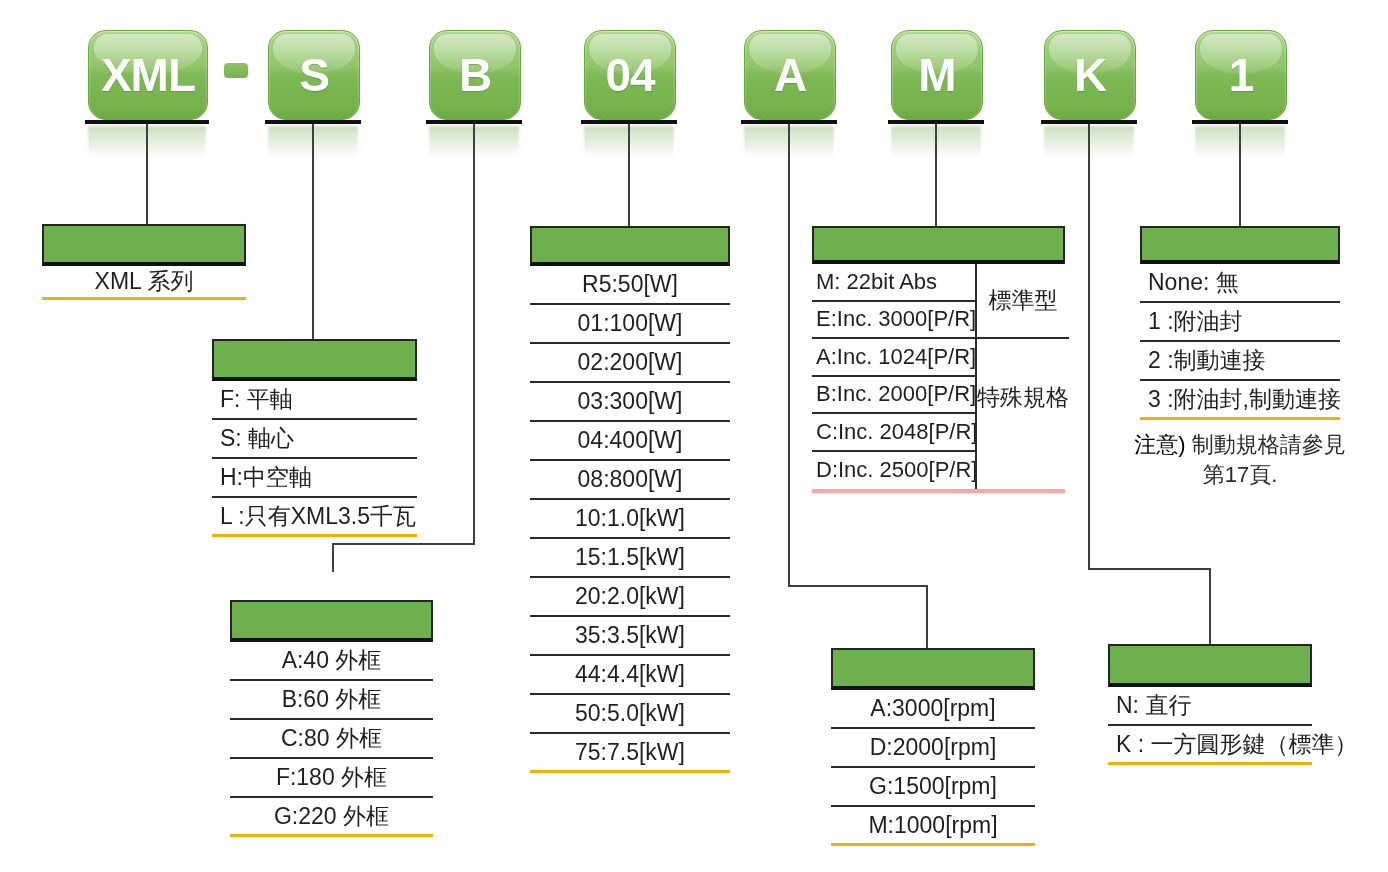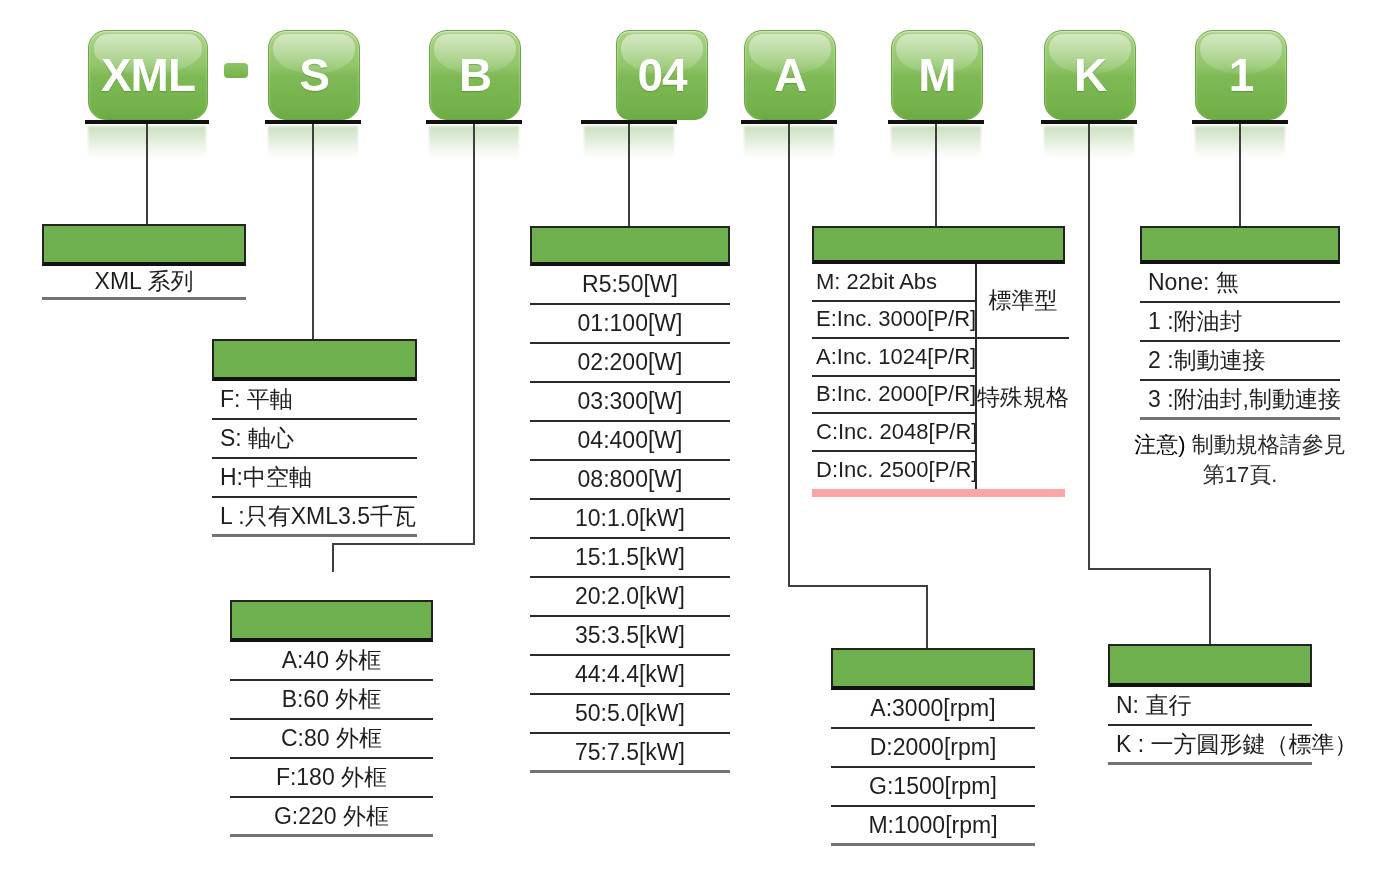--- a/index.html
+++ b/index.html
@@ -41,24 +41,24 @@
   .table{position:absolute;}
   .hdr{
     background:#6db04d;border:2px solid #242424;border-bottom:4px solid #121212;
     box-sizing:border-box;width:100%;
   }
   .rows .row{
     box-sizing:border-box;height:var(--rh,39px);
     display:flex;align-items:center;justify-content:center;
     font-size:23px;border-bottom:2px solid #2b2b2b;white-space:nowrap;
   }
-  .rows .row:last-child{border-bottom:3px solid #737373;}
+  .rows .row:last-child{border-bottom:3px solid #eab308;}
   .align-left .row{justify-content:flex-start;padding-left:8px;}
   
-  #encoder .enc-body{display:flex;border-bottom:8px solid #fca5a5;box-sizing:border-box;}
+  #encoder .enc-body{display:flex;border-bottom:4px solid #fca5a5;box-sizing:border-box;}
   #encoder .enc-left{width:163px;}
   #encoder .enc-left .row{--rh:37.5px;font-size:22px;justify-content:flex-start;padding-left:4px;}
   #encoder .enc-left .row:last-child{border-bottom:none;}
   #encoder .enc-right{flex:1;border-left:2px solid #2b2b2b;box-sizing:border-box;}
   #encoder .enc-group{
     display:flex;align-items:center;justify-content:center;
     font-size:23px;box-sizing:border-box;white-space:nowrap;
   }
   #encoder .g1{height:75px;border-bottom:2px solid #2b2b2b;}
   #encoder .g2{height:116px;}
@@ -80,21 +80,21 @@
   </div>
   <div class="code-dash"></div>
   <div class="badge" style="left:268px;width:90px;">
     <span class="badge-label">S</span>
       <span class="gloss"></span>
   </div>
   <div class="badge" style="left:429px;width:90px;">
     <span class="badge-label">B</span>
       <span class="gloss"></span>
   </div>
-  <div class="badge" style="left:616px;width:90px;border-radius:13px;">
+  <div class="badge" style="left:584px;width:90px;">
     <span class="badge-label">04</span>
       <span class="gloss"></span>
   </div>
   <div class="badge" style="left:744px;width:90px;">
     <span class="badge-label">A</span>
       <span class="gloss"></span>
   </div>
   <div class="badge" style="left:891px;width:90px;">
     <span class="badge-label">M</span>
       <span class="gloss"></span>

